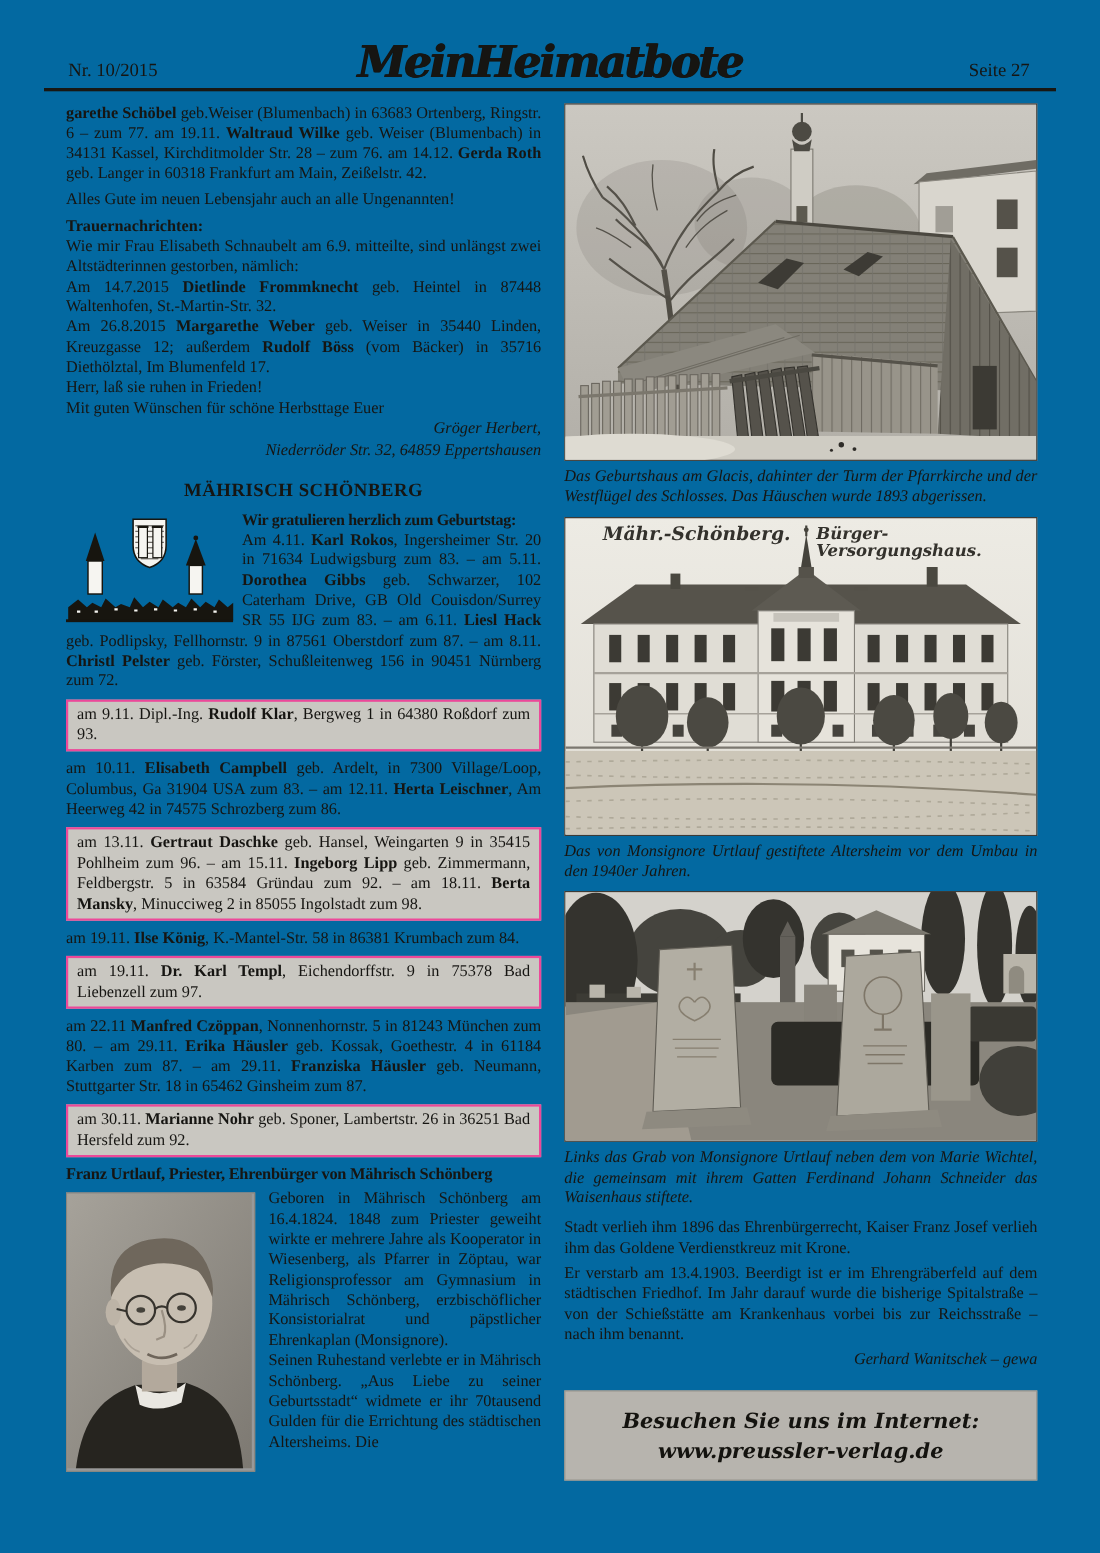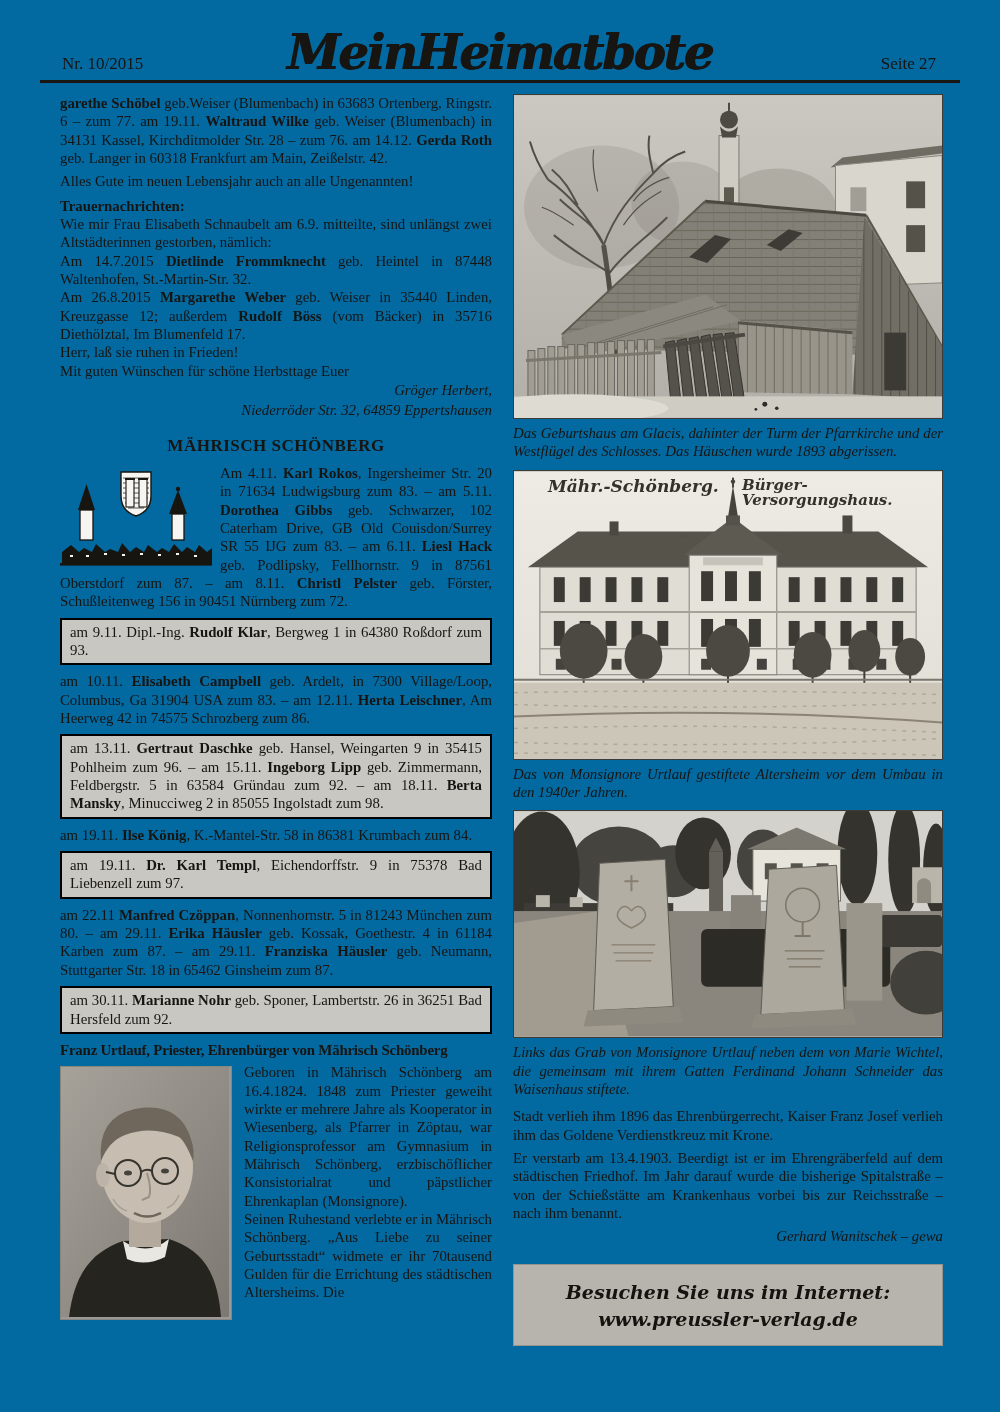--- a/index.html
+++ b/index.html
@@ -2,35 +2,35 @@
 <html><head>
 <meta charset="utf-8">
 <style>
   html,body{margin:0;padding:0;background:#e9e8e4;}
   .page{position:relative;width:1000px;height:1412px;background:#0369a1;overflow:hidden;
         font-family:"Liberation Serif","DejaVu Serif",serif;color:#161512;}
   
   .header{position:absolute;top:20px;left:40px;right:40px;height:60px;border-bottom:3px solid #181713;}
   .issue{position:absolute;left:22px;bottom:6px;font-size:17px;}
   .masthead{position:absolute;left:0;right:0;bottom:0;text-align:center;
-            font-family:"DejaVu Serif",serif;font-style:italic;font-weight:700;font-size:48px;
+            font-family:"DejaVu Serif",serif;font-style:italic;font-weight:700;font-size:40px;
             letter-spacing:-2px;text-shadow:0.6px 0 #161512,-0.6px 0 #161512;}
   .pagelabel{position:absolute;right:24px;bottom:6px;font-size:17px;}
   
   .col{position:absolute;top:94px;font-size:14.8px;line-height:1.24;text-align:justify;}
   .col-left{left:60px;width:432px;}
   .col-right{left:513px;width:430px;}
   .para{margin:0 0 5px 0;}
   .seg-b{font-weight:bold;}
   .subhead{font-weight:bold;margin:6px 0 0 0;text-align:left;}
   .signoff{text-align:right;font-style:italic;margin:1px 0 0 0;}
   .section-heading{text-align:center;font-weight:bold;font-size:17px;letter-spacing:0.5px;margin:16px 0 8px;}
   .vignette{float:left;width:152px;height:100px;margin:4px 8px 2px 0;}
   .congrats{font-weight:bold;font-size:14.6px;letter-spacing:-0.3px;text-align:left;}
-  .gray-box{border:2px solid #000000;background:#c9c7c1;padding:3px 8px 4px;margin:7px 0;}
+  .gray-box{border:2px solid #ec4899;background:#c9c7c1;padding:3px 8px 4px;margin:7px 0;}
   .flexline{display:flex;justify-content:space-between;font-style:italic;margin:5px 0 7px;}
   .article-heading{font-weight:bold;font-size:14.9px;letter-spacing:-0.2px;margin:2px 0 4px;text-align:left;white-space:nowrap;}
   .portrait-frame{float:left;width:170px;height:252px;margin:3px 12px 2px 0;border:1px solid #8a867e;background:#999;}
   .portrait-frame svg{display:block;}
   
   .photo-frame{border:1px solid #3c3b37;line-height:0;background:#c4c1ba;position:relative;}
   .photo-frame svg{display:block;}
   .caption{font-style:italic;margin:5px 0 9px;}
   .postcard-label{position:absolute;top:7px;font-family:"DejaVu Serif",serif;font-style:italic;
                   font-weight:bold;font-size:15px;color:#33312c;line-height:1;}
@@ -79,20 +79,21 @@
         <path d="M65,11 h10 M78,11 h10" stroke="#17150f" stroke-width="2" fill="none"></path>
         <rect x="20" y="42" width="13" height="30" fill="#f6f5f1" stroke="#17150f" stroke-width="1.3"></rect>
         <polygon points="18,42 26.5,16 35,42" fill="#17150f"></polygon>
         <rect x="112" y="46" width="12" height="26" fill="#f6f5f1" stroke="#17150f" stroke-width="1.3"></rect>
         <polygon points="109,46 118,22 127,46" fill="#17150f"></polygon>
         <circle cx="118" cy="21" r="2.2" fill="#17150f"></circle>
         <path d="M2,96 V84 l9,-7 8,7 5,-4 8,4 4,-8 9,8 5,-3 8,3 4,-9 8,9 6,-5 8,5 4,-7 9,7 5,-4 7,4 5,-8 8,8 5,-5 8,5 4,-7 8,7 5,-4 7,4 V96 z" fill="#17150f"></path>
         <path d="M10,88 h3 M26,88 h3 M44,86 h3 M62,87 h3 M80,86 h3 M98,87 h3 M116,86 h3 M134,88 h3" stroke="#f6f5f1" stroke-width="2"></path>
         <rect x="0" y="95" width="152" height="2.6" fill="#17150f"></rect>
       </svg>
+      <div class="congrats">Wir gratulieren herzlich zum Geburtstag:</div>
       <span><span>Am 4.11. </span><span class="seg-b">Karl Rokos</span><span>, Ingersheimer Str. 20 in 71634 Ludwigsburg zum 83. – am 5.11. </span><span class="seg-b">Dorothea Gibbs</span><span> geb. Schwarzer, 102 Caterham Drive, GB Old Couisdon/Surrey SR 55 IJG zum 83. – am 6.11. </span><span class="seg-b">Liesl Hack</span><span> geb. Podlipsky, Fellhornstr. 9 in 87561 Oberstdorf zum 87. – am 8.11. </span><span class="seg-b">Christl Pelster</span><span> geb. Förster, Schußleitenweg 156 in 90451 Nürnberg zum 72.</span></span>
     </div>
 
     <div class="gray-box"><span>am 9.11. Dipl.-Ing. </span><span class="seg-b">Rudolf Klar</span><span>, Bergweg 1 in 64380 Roßdorf zum 93.</span></div>
     <div class="para"><span>am 10.11. </span><span class="seg-b">Elisabeth Campbell</span><span> geb. Ardelt, in 7300 Village/Loop, Columbus, Ga 31904 USA zum 83. – am 12.11. </span><span class="seg-b">Herta Leischner</span><span>, Am Heerweg 42 in 74575 Schrozberg zum 86.</span></div>
     <div class="gray-box"><span>am 13.11. </span><span class="seg-b">Gertraut Daschke</span><span> geb. Hansel, Weingarten 9 in 35415 Pohlheim zum 96. – am 15.11. </span><span class="seg-b">Ingeborg Lipp</span><span> geb. Zimmermann, Feldbergstr. 5 in 63584 Gründau zum 92. – am 18.11. </span><span class="seg-b">Berta Mansky</span><span>, Minucciweg 2 in 85055 Ingolstadt zum 98.</span></div>
     <div class="para"><span>am 19.11. </span><span class="seg-b">Ilse König</span><span>, K.-Mantel-Str. 58 in 86381 Krumbach zum 84.</span></div>
     <div class="gray-box"><span>am 19.11. </span><span class="seg-b">Dr. Karl Templ</span><span>, Eichendorffstr. 9 in 75378 Bad Liebenzell zum 97.</span></div>
     <div class="para"><span>am 22.11 </span><span class="seg-b">Manfred Czöppan</span><span>, Nonnenhornstr. 5 in 81243 München zum 80. – am 29.11. </span><span class="seg-b">Erika Häusler</span><span> geb. Kossak, Goethestr. 4 in 61184 Karben zum 87. – am 29.11. </span><span class="seg-b">Franziska Häusler</span><span> geb. Neumann, Stuttgarter Str. 18 in 65462 Ginsheim zum 87.</span></div>
     <div class="gray-box"><span>am 30.11. </span><span class="seg-b">Marianne Nohr</span><span> geb. Sponer, Lambertstr. 26 in 36251 Bad Hersfeld zum 92.</span></div>

